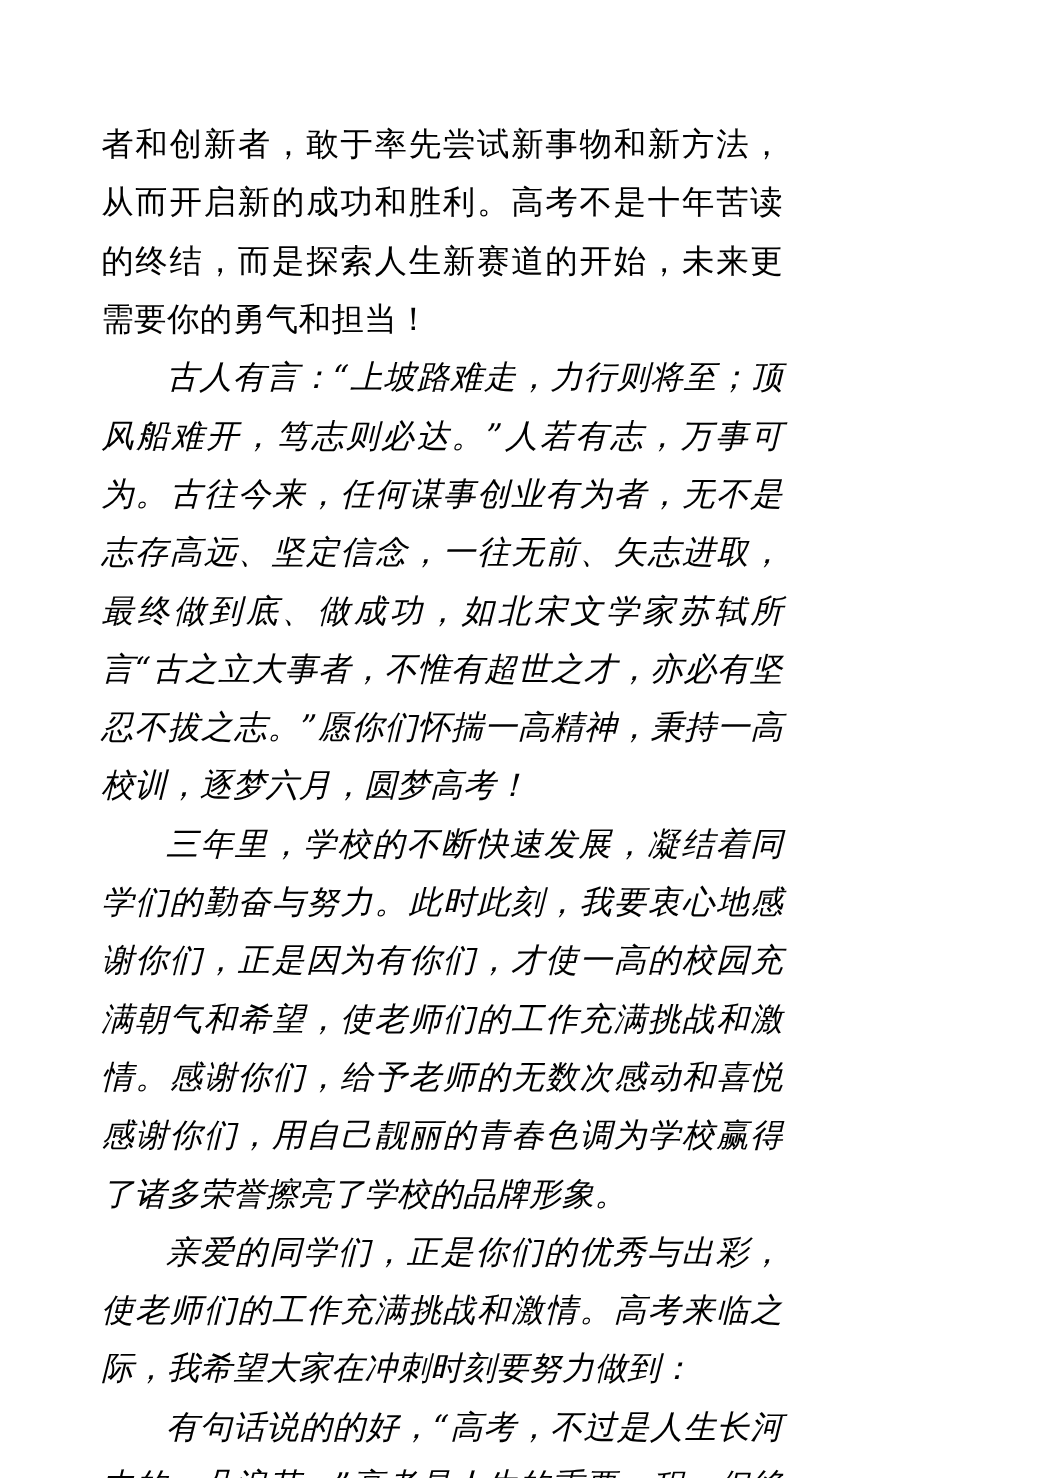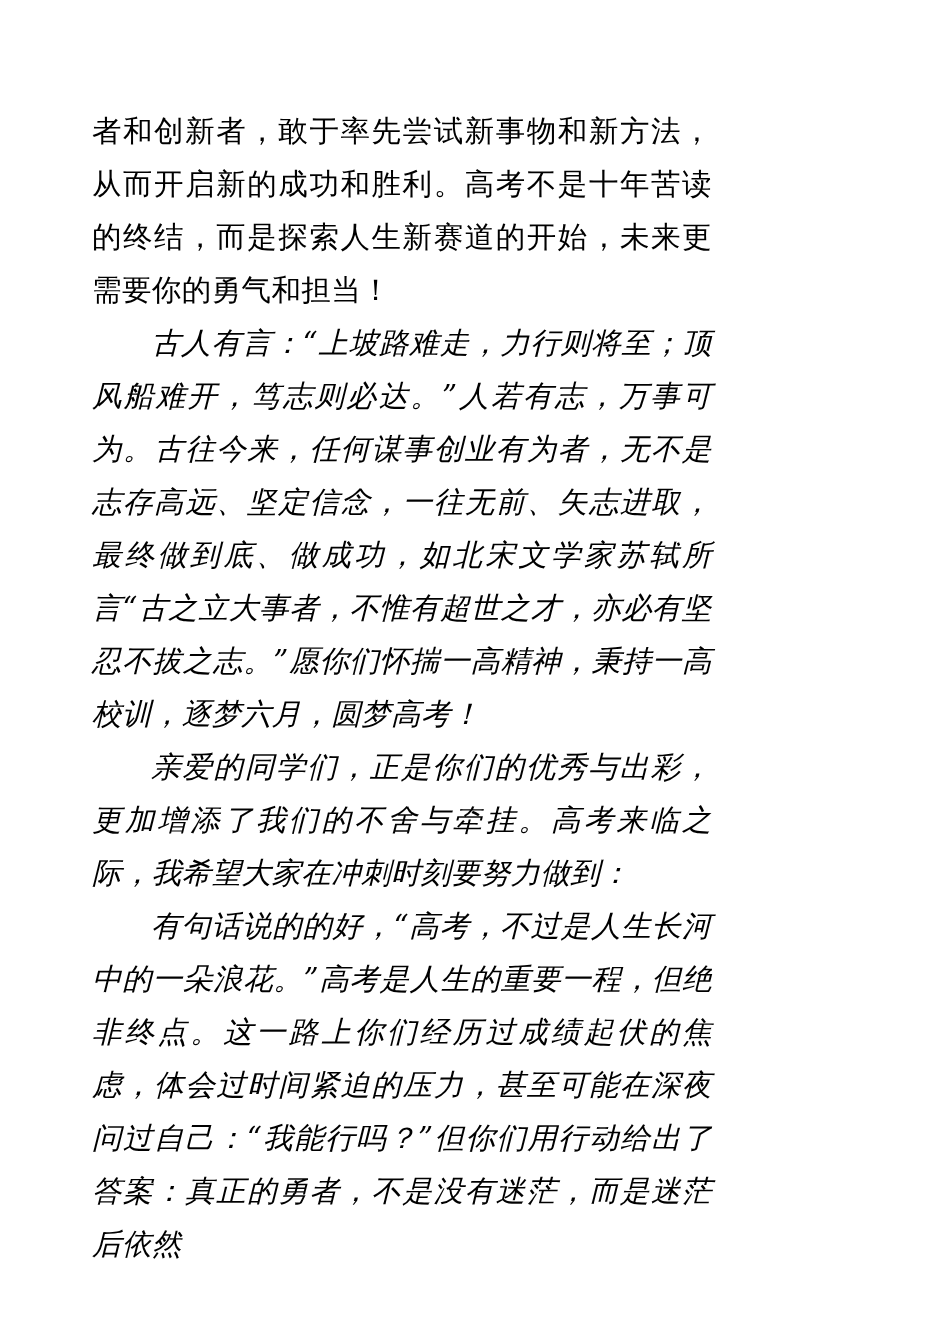--- a/index.html
+++ b/index.html
@@ -38,16 +38,17 @@
     font-style: italic;
   }
 </style>
 </head>
 <body>
 
 <div class="page">
   <div class="doc-body">
     <p class="para">者和创新者，敢于率先尝试新事物和新方法，从而开启新的成功和胜利。高考不是十年苦读的终结，而是探索人生新赛道的开始，未来更需要你的勇气和担当！</p>
     <p class="indent">古人有言：“上坡路难走，力行则将至；顶风船难开，笃志则必达。”人若有志，万事可为。古往今来，任何谋事创业有为者，无不是志存高远、坚定信念，一往无前、矢志进取，最终做到底、做成功，如北宋文学家苏轼所言“古之立大事者，不惟有超世之才，亦必有坚忍不拔之志。”愿你们怀揣一高精神，秉持一高校训，逐梦六月，圆梦高考！</p>
-    <p class="indent">亲爱的同学们，正是你们的优秀与出彩，更加增添了我们的不舍与牵挂。高考来临之际，我希望大家在冲刺时刻要努力做到：</p>
+    <p class="indent">三年里，学校的不断快速发展，凝结着同学们的勤奋与努力。此时此刻，我要衷心地感谢你们，正是因为有你们，才使一高的校园充满朝气和希望，使老师们的工作充满挑战和激情。感谢你们，给予老师的无数次感动和喜悦感谢你们，用自己靓丽的青春色调为学校赢得了诸多荣誉擦亮了学校的品牌形象。</p>
+    <p class="indent">亲爱的同学们，正是你们的优秀与出彩，使老师们的工作充满挑战和激情。高考来临之际，我希望大家在冲刺时刻要努力做到：</p>
     <p class="indent">有句话说的的好，“高考，不过是人生长河中的一朵浪花。”高考是人生的重要一程，但绝非终点。这一路上你们经历过成绩起伏的焦虑，体会过时间紧迫的压力，甚至可能在深夜问过自己：“我能行吗？”但你们用行动给出了答案：真正的勇者，不是没有迷茫，而是迷茫后依然</p>
   </div>
 </div>
 
 </body></html>

